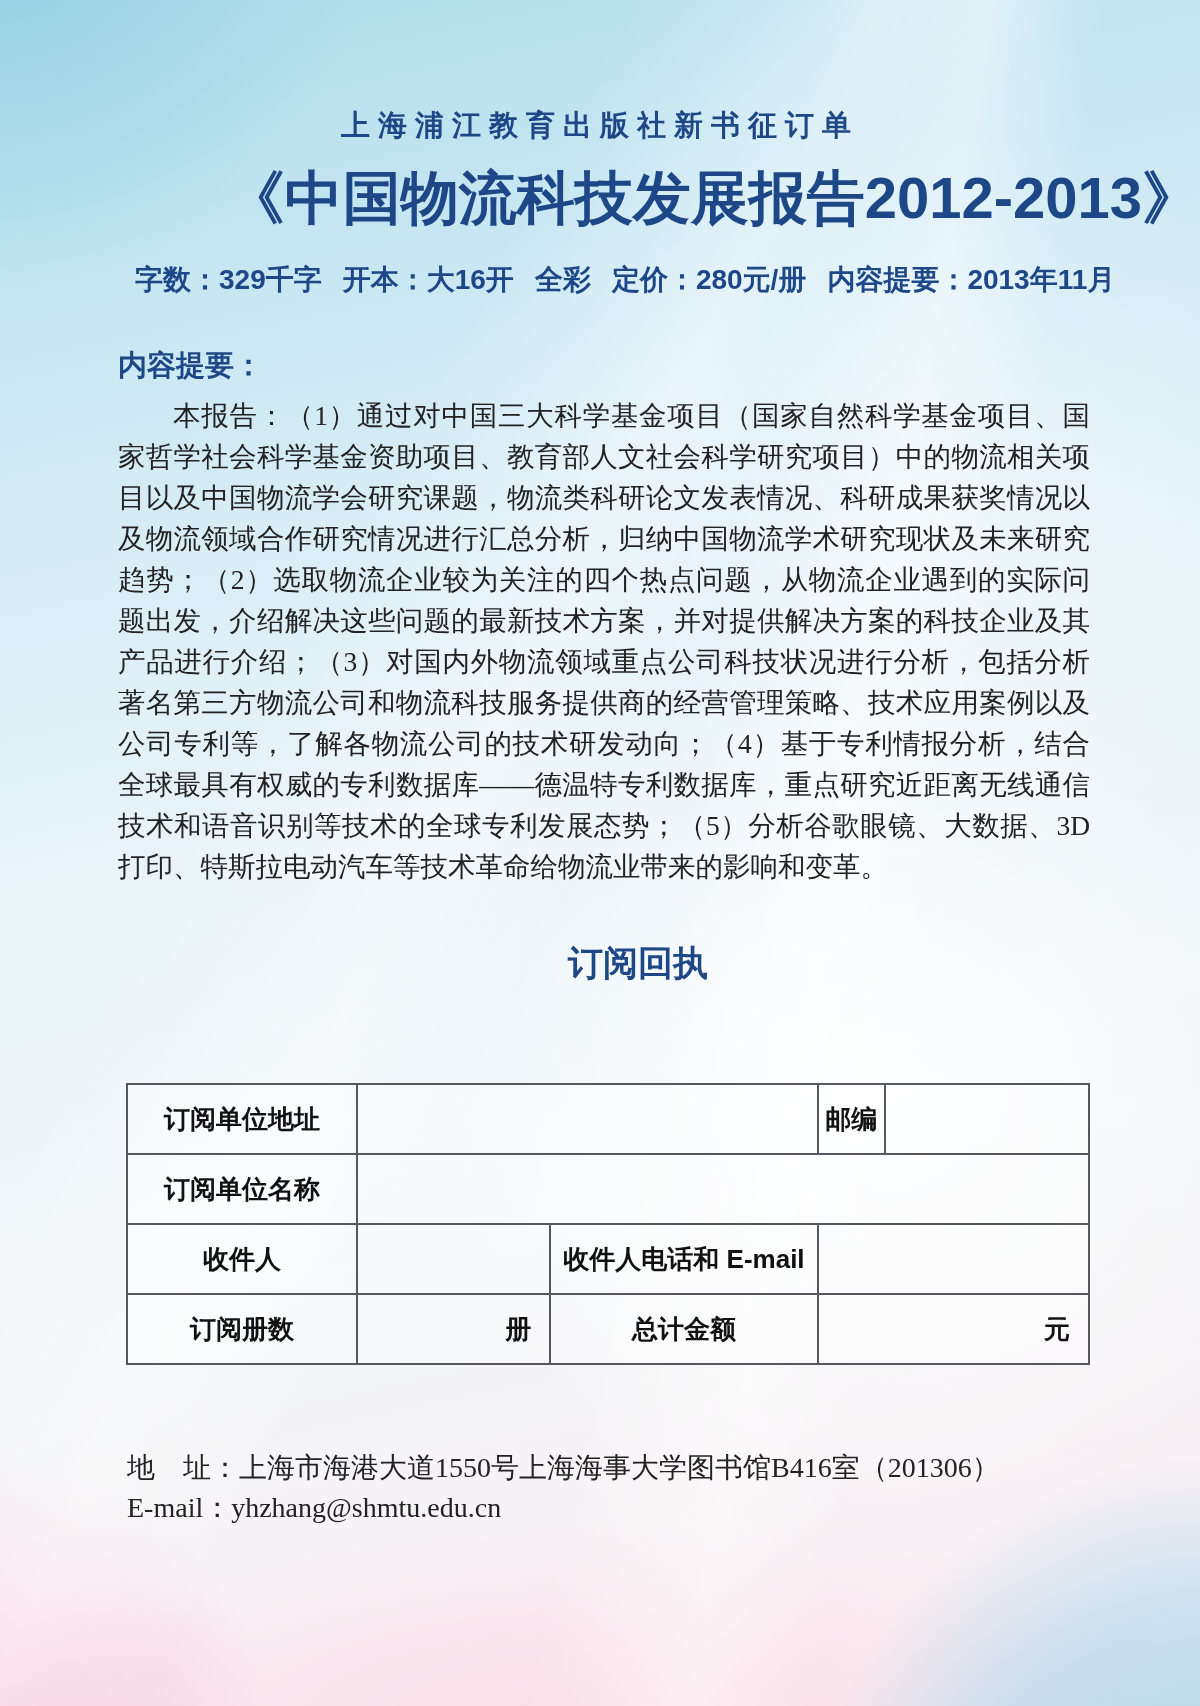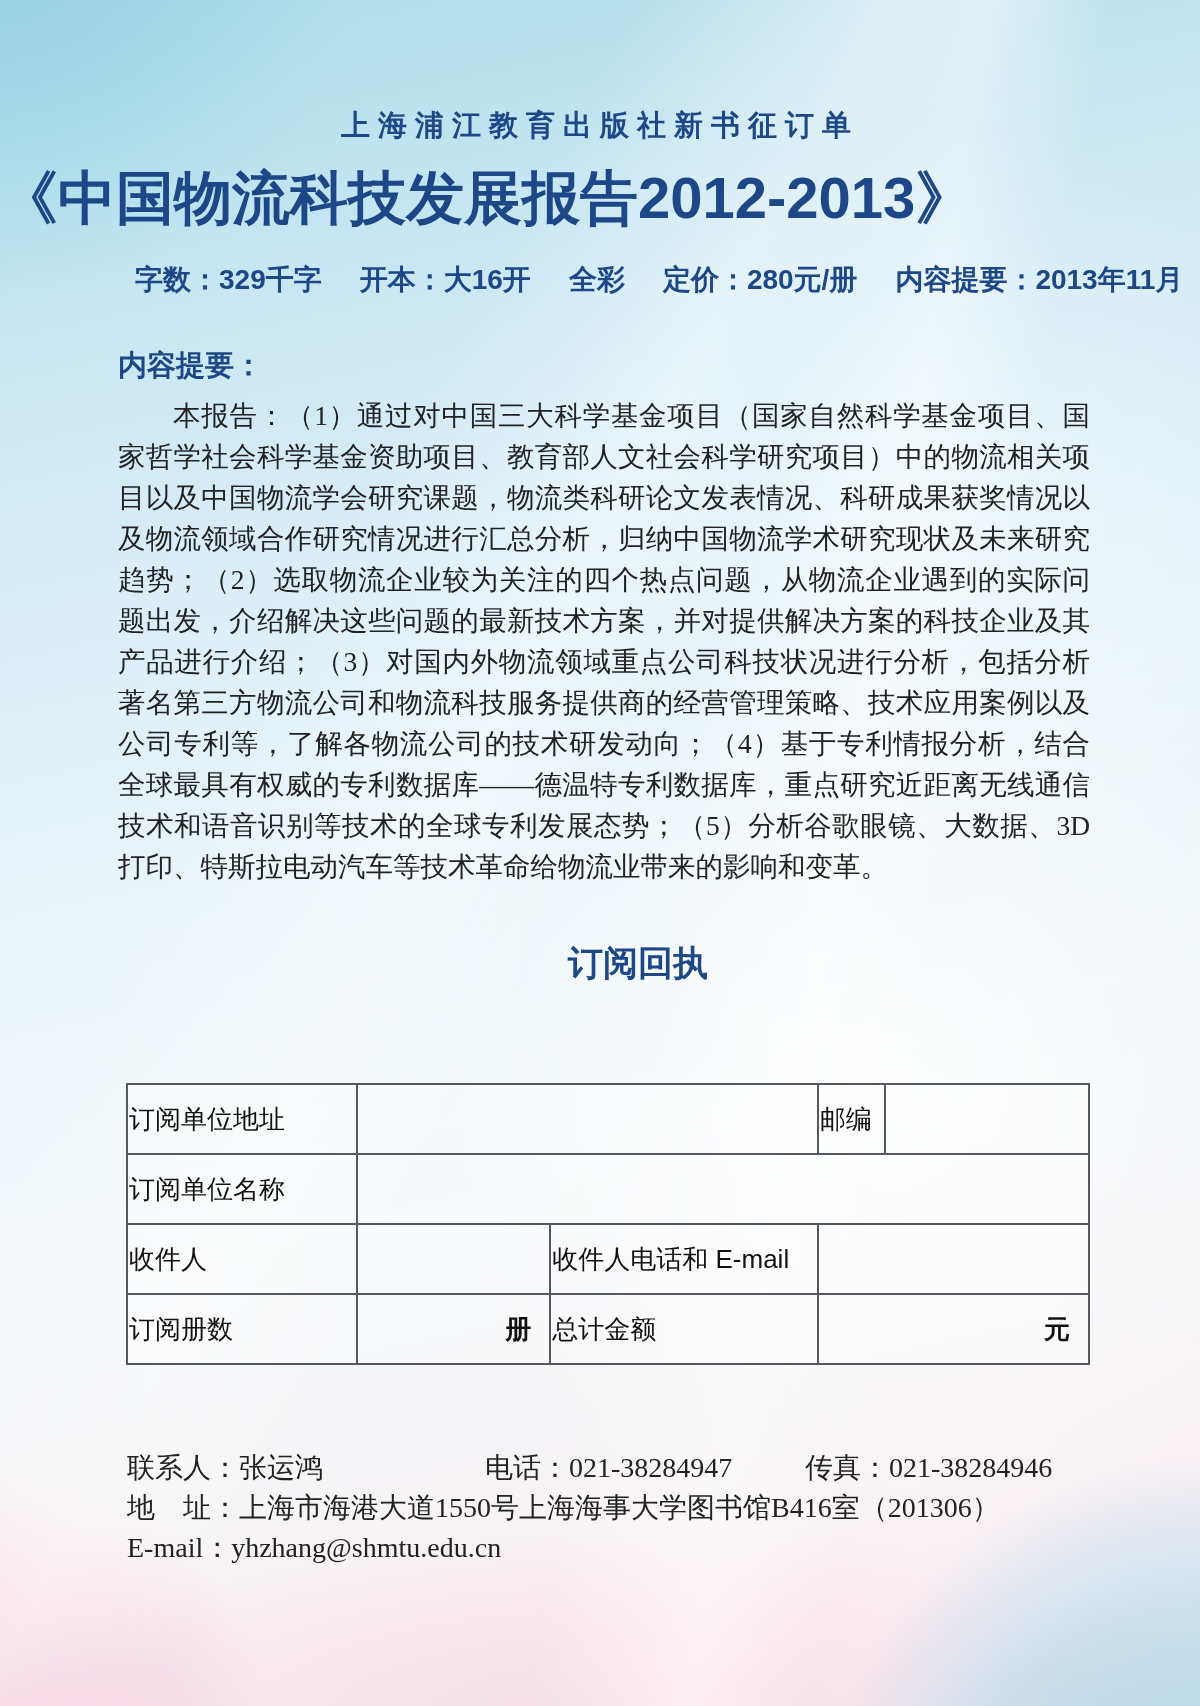--- a/index.html
+++ b/index.html
@@ -39,33 +39,33 @@
     text-align: center;
     font-size: 29px;
     font-weight: bold;
     letter-spacing: 8px;
     color: #1d4787;
   }
   .book-title {
     top: 160px;
     left: 0;
     width: 100%;
-    text-align: left;
+    text-align: right;
     font-size: 58px;
     font-weight: bold;
     color: #1d4787;
     margin: 0;
   }
   .meta-line {
     top: 261px;
     left: 135px;
     right: 110px;
     display: flex;
     flex-wrap: nowrap;
-    gap: 38px;
+    gap: 21px;
     font-size: 28px;
     font-weight: bold;
     color: #1d4787;
     white-space: nowrap;
   }
 
   .summary {
     top: 346px;
     left: 118px;
     width: 972px;
@@ -107,21 +107,21 @@
     table-layout: fixed;
   }
   table.receipt td {
     border: 2px solid #55585e;
     height: 66px;
     background: rgba(255,255,255,0.38);
     font-size: 26px;
     color: #111111;
     font-family: "Liberation Sans", "DejaVu Sans", sans-serif;
   }
-  td.lbl { font-weight: normal; }
+  td.lbl { text-align: center; font-weight: bold; }
   td.unit { text-align: right; padding-right: 18px; font-weight: bold; }
 
   .contact {
     top: 1448px;
     left: 127px;
     width: 965px;
     font-family: "Liberation Serif", "DejaVu Serif", serif;
     font-size: 28px;
     color: #222222;
   }
@@ -186,22 +186,17 @@
       <tr>
         <td class="lbl">订阅册数</td>
         <td class="unit">册</td>
         <td class="lbl">总计金额</td>
         <td colspan="2" class="unit">元</td>
       </tr>
     </tbody>
   </table>
 
   <footer class="layer contact">
-    <div class="contact-row">
-      <span>联系人：张运鸿</span>
-      <span>电话：021-38284947</span>
-      <span>传真：021-38284946</span>
-    </div>
     <div class="contact-line">地　址：上海市海港大道1550号上海海事大学图书馆B416室（201306）</div>
     <div class="contact-line">E-mail：yhzhang@shmtu.edu.cn</div>
   </footer>
 
 </div>
 
 </body></html>

